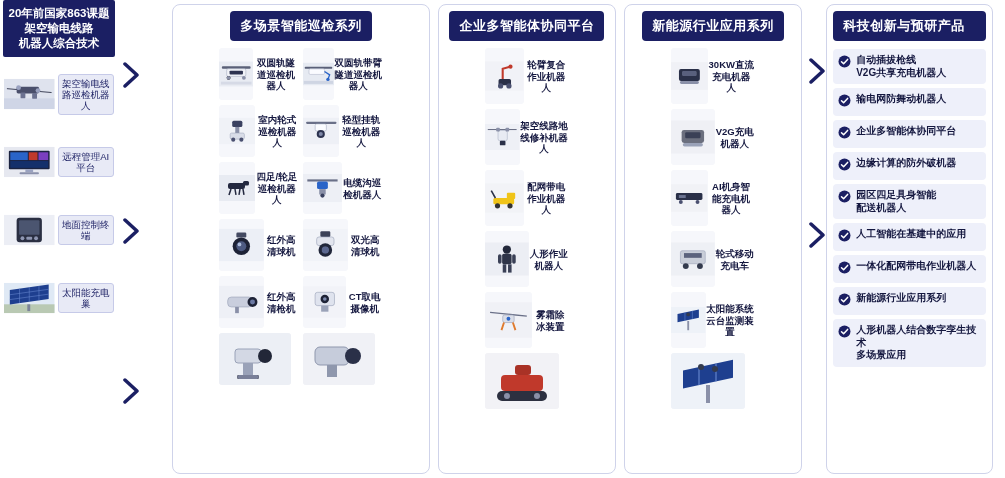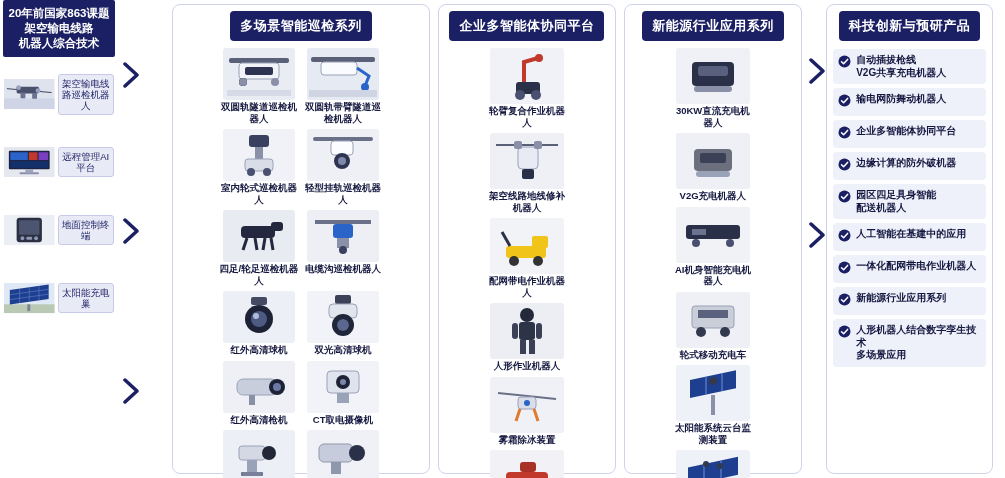--- a/index.html
+++ b/index.html
@@ -92,21 +92,21 @@
     margin-bottom: 6px;
     white-space: nowrap;
     letter-spacing: .5px;
   }
   .p1 { width: 258px; margin-left: 30px; }
   .p2 { width: 178px; }
   .p3 { width: 178px; }
 
   .grid { display:flex; flex-wrap: wrap; justify-content:center; gap: 2px 2px; }
   .cell {
-    display:flex; flex-direction:column; align-items:center;
+    display:flex; flex-direction:row; align-items:center;
     padding: 1px 1px 2px 1px;
   }
   .p1 .cell { width: 82px; }
   .p2 .cell { width: 85px; }
   .p3 .cell { width: 85px; }
   .thumb {
     width: 72px; height: 52px;
     border-radius: 3px;
     display:flex; align-items:center; justify-content:center;
     overflow:hidden;
@@ -122,21 +122,21 @@
     font-weight: 600;
   }
 
   
   .right-arrow { width: 28px; position: relative; }
   .right-panel {
     width: 206px;
     border: 1.5px solid #cfd3ea;
     border-radius: 8px;
     padding: 6px 6px 4px 6px;
-    display:flex; flex-direction:column; align-items:center;
+    display:flex; flex-direction:column; 
     margin: 4px 12px 4px 0;
   }
   .right-list { width:100%; display:flex; flex-direction:column; gap: 4px; margin-top:2px;}
   .ritem {
     display:flex; align-items:flex-start; gap:5px;
     background: #eef0fa;
     border-radius: 4px;
     padding: 5px 5px;
     min-height: 28px;
   }

